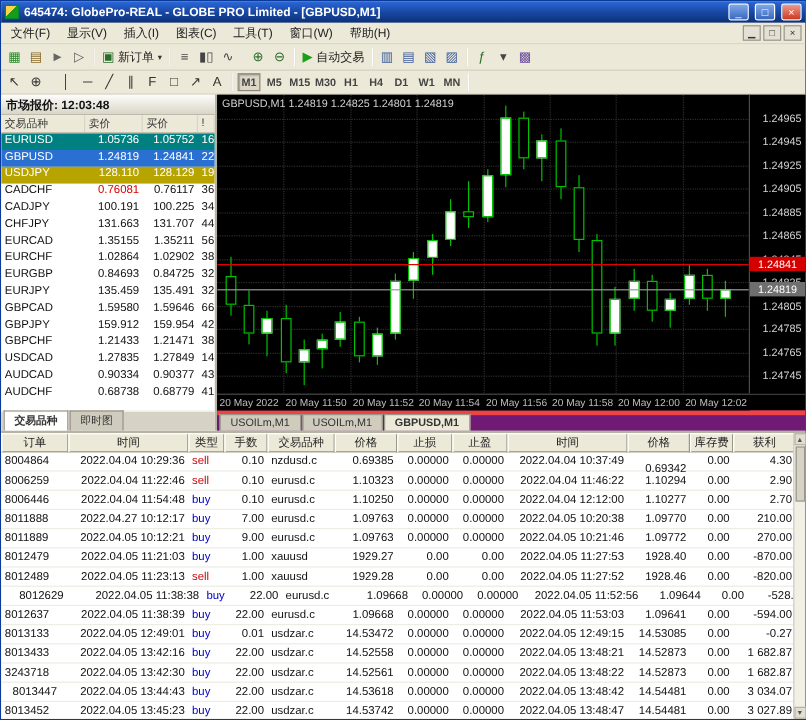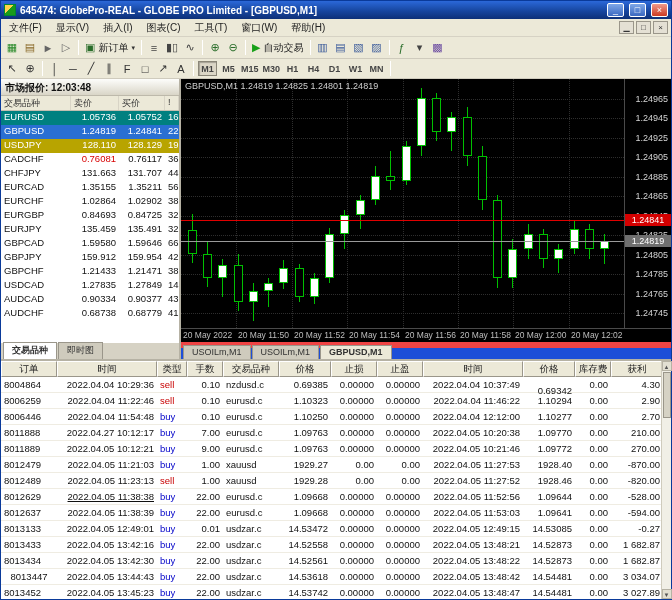--- a/index.html
+++ b/index.html
@@ -69,21 +69,21 @@
   .wick { position:absolute; width:1px; background:#00c000; }
   .cbody { position:absolute; border:1px solid #00c000; }
   .cbody.bull { background:#fff; }
   .cbody.bear { background:#000; }
   .ytick { position:absolute; right:3px; color:#d4d4d4; font-size:9px; }
   .pricebox { position:absolute; left:0; right:0; color:#fff; font-size:9px; text-align:center; padding:1px 0; z-index:6; }
   .pricebox.ask { background:#d40000; }
   .pricebox.bid { background:#6f6f6f; }
   .xtick { position:absolute; top:1px; color:#bdbdbd; font-size:8.5px; white-space:nowrap; }
 
-  .chart-tabs { height:17px; flex:0 0 17px; background:#1d4ed8; display:flex; align-items:flex-end; padding-left:2px; gap:1px; border-top:6px solid #ef4444; }
+  .chart-tabs { height:17px; flex:0 0 17px; background:#701a75; display:flex; align-items:flex-end; padding-left:2px; gap:1px; border-top:4px solid #ef4444; }
   .chart-tab { font-size:9px; padding:1px 8px 2px; border:1px solid #9a968a; border-bottom:none; background:#cfcbbd; color:#333; }
   .chart-tab.active { background:#ece9d8; font-weight:bold; }
 
   
   .terminal { height:240px; flex:0 0 240px; position:relative; background:#fff; border-top:2px solid #b6b2a4; padding-right:10px; }
   .term-header { display:flex; height:16px; }
   .th-cell { background:#ece9d8; border:1px solid; border-color:#fff #9a968a #9a968a #fff; font-size:9.5px; color:#222; text-align:center; padding:1px 2px; overflow:hidden; white-space:nowrap; }
   .term-rows { height:224px; overflow:hidden; }
   .term-row { display:flex; height:16px; align-items:center; border-bottom:1px solid #efece2; font-size:9.5px; color:#111; }
   .term-row div { padding:0 3px; overflow:hidden; white-space:nowrap; }
@@ -264,20 +264,26 @@
             <div class="mw-sym">USDJPY</div>
             <div class="mw-bid">128.110</div>
             <div class="mw-ask">128.129</div>
             <div class="mw-spr">19</div>
           </div>
           <div class="mw-row">
             <div class="mw-sym">CADCHF</div>
             <div class="mw-bid bid-red">0.76081</div>
             <div class="mw-ask">0.76117</div>
             <div class="mw-spr">36</div>
+          </div>
+          <div class="mw-row">
+            <div class="mw-sym">CADJPY</div>
+            <div class="mw-bid">100.191</div>
+            <div class="mw-ask">100.225</div>
+            <div class="mw-spr">34</div>
           </div>
           <div class="mw-row">
             <div class="mw-sym">CHFJPY</div>
             <div class="mw-bid">131.663</div>
             <div class="mw-ask">131.707</div>
             <div class="mw-spr">44</div>
           </div>
           <div class="mw-row">
             <div class="mw-sym">EURCAD</div>
             <div class="mw-bid">1.35155</div>
@@ -571,22 +577,22 @@
           <div class="al-l" style="width: 56px; flex: 0 0 56px;">xauusd</div>
           <div class="al-r" style="width: 52px; flex: 0 0 52px;">1929.28</div>
           <div class="al-r" style="width: 46px; flex: 0 0 46px;">0.00</div>
           <div class="al-r" style="width: 46px; flex: 0 0 46px;">0.00</div>
           <div class="al-r" style="width: 100px; flex: 0 0 100px;">2022.04.05 11:27:52</div>
           <div class="al-r" style="width: 52px; flex: 0 0 52px;">1928.46</div>
           <div class="al-r" style="width: 36px; flex: 0 0 36px;">0.00</div>
           <div class="al-r" style="width: 52px; flex: 0 0 52px;">-820.00</div>
         </div>
         <div class="term-row">
-          <div class="al-l" style="width: 56px; flex: 0 0 56px;">8012629</div>
-          <div class="al-r" style="width: 100px; flex: 0 0 100px; text-decoration: underline;">2022.04.05 11:38:38</div>
+          <div class="al-l" style="width: 56px; flex: 0 0 56px; margin-left: 12px;">8012629</div>
+          <div class="al-r" style="width: 100px; flex: 0 0 100px;">2022.04.05 11:38:38</div>
           <div class="al-l t-buy" style="width: 30px; flex: 0 0 30px;">buy</div>
           <div class="al-r" style="width: 36px; flex: 0 0 36px;">22.00</div>
           <div class="al-l" style="width: 56px; flex: 0 0 56px;">eurusd.c</div>
           <div class="al-r" style="width: 52px; flex: 0 0 52px;">1.09668</div>
           <div class="al-r" style="width: 46px; flex: 0 0 46px;">0.00000</div>
           <div class="al-r" style="width: 46px; flex: 0 0 46px;">0.00000</div>
           <div class="al-r" style="width: 100px; flex: 0 0 100px;">2022.04.05 11:52:56</div>
           <div class="al-r" style="width: 52px; flex: 0 0 52px;">1.09644</div>
           <div class="al-r" style="width: 36px; flex: 0 0 36px;">0.00</div>
           <div class="al-r" style="width: 52px; flex: 0 0 52px;">-528.00</div>
@@ -627,21 +633,21 @@
           <div class="al-l" style="width: 56px; flex: 0 0 56px;">usdzar.c</div>
           <div class="al-r" style="width: 52px; flex: 0 0 52px;">14.52558</div>
           <div class="al-r" style="width: 46px; flex: 0 0 46px;">0.00000</div>
           <div class="al-r" style="width: 46px; flex: 0 0 46px;">0.00000</div>
           <div class="al-r" style="width: 100px; flex: 0 0 100px;">2022.04.05 13:48:21</div>
           <div class="al-r" style="width: 52px; flex: 0 0 52px;">14.52873</div>
           <div class="al-r" style="width: 36px; flex: 0 0 36px;">0.00</div>
           <div class="al-r" style="width: 52px; flex: 0 0 52px;">1 682.87</div>
         </div>
         <div class="term-row">
-          <div class="al-l" style="width: 56px; flex: 0 0 56px;">8013434</div>
+          <div class="al-l" style="width: 56px; flex: 0 0 56px;">3243718</div>
           <div class="al-r" style="width: 100px; flex: 0 0 100px;">2022.04.05 13:42:30</div>
           <div class="al-l t-buy" style="width: 30px; flex: 0 0 30px;">buy</div>
           <div class="al-r" style="width: 36px; flex: 0 0 36px;">22.00</div>
           <div class="al-l" style="width: 56px; flex: 0 0 56px;">usdzar.c</div>
           <div class="al-r" style="width: 52px; flex: 0 0 52px;">14.52561</div>
           <div class="al-r" style="width: 46px; flex: 0 0 46px;">0.00000</div>
           <div class="al-r" style="width: 46px; flex: 0 0 46px;">0.00000</div>
           <div class="al-r" style="width: 100px; flex: 0 0 100px;">2022.04.05 13:48:22</div>
           <div class="al-r" style="width: 52px; flex: 0 0 52px;">14.52873</div>
           <div class="al-r" style="width: 36px; flex: 0 0 36px;">0.00</div>

